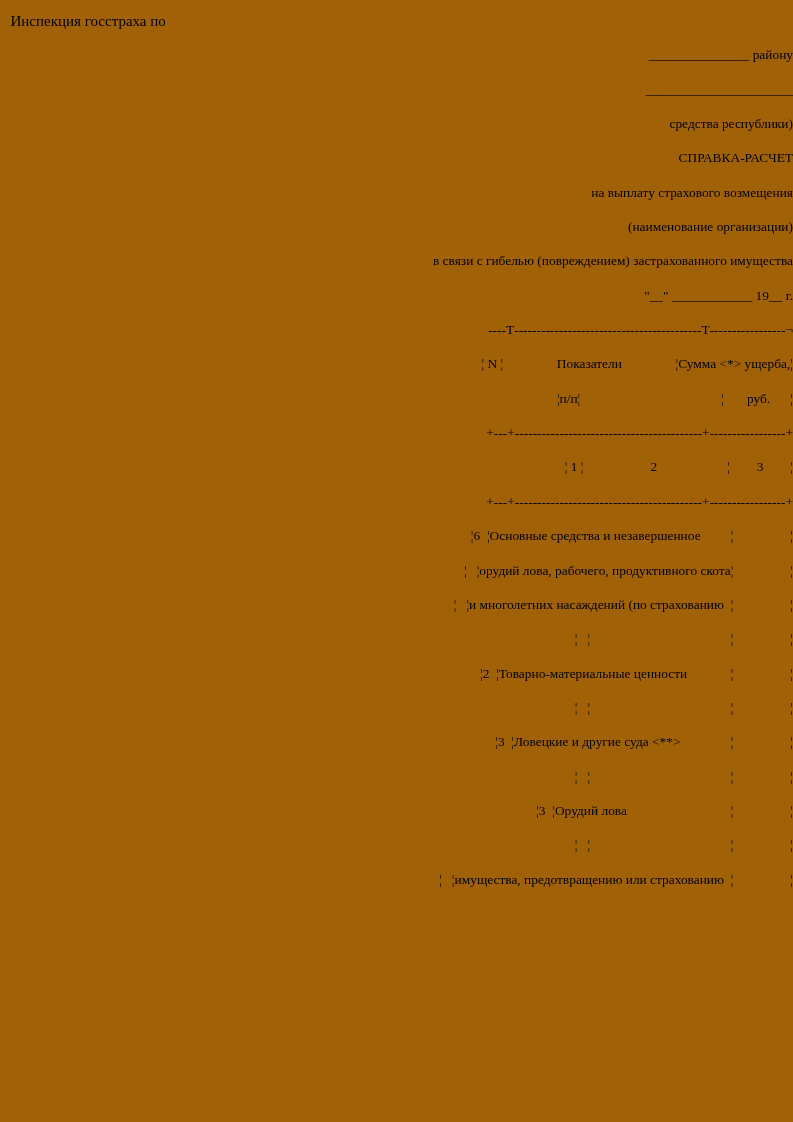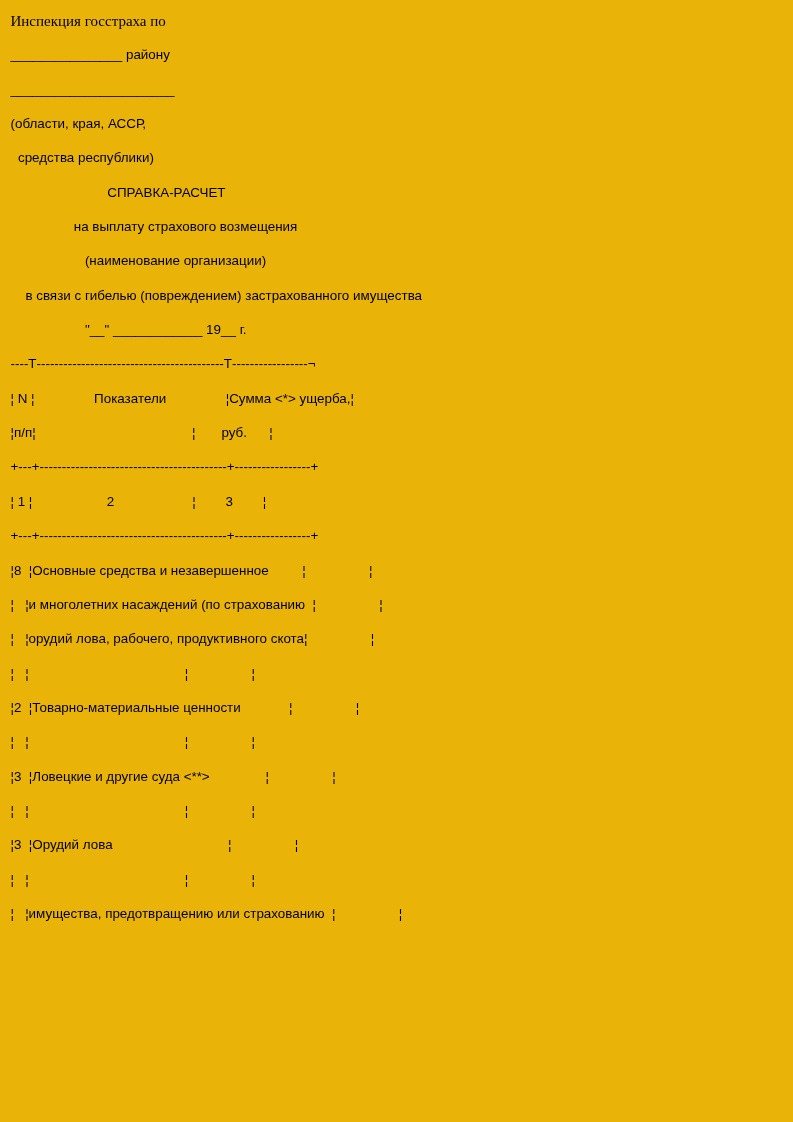--- a/index.html
+++ b/index.html
@@ -1,66 +1,66 @@
 <!DOCTYPE html>
 <html><head>
 <meta charset="utf-8">
 <style>
   html, body { margin: 0; padding: 0; }
   body { background: #ffffff; }
   .page {
     position: relative;
     width: 793px;
     height: 1122px;
-    background: #eab308;
+    background: #a16207;
     color: #000000;
     overflow: hidden;
   }
   .doc {
     padding: 4px 0 0 10.5px;
   }
   .line {
     white-space: pre;
     height: 34.35px;
     line-height: 34.35px;
     letter-spacing: 0;
   }
   .mono {
-    font-family: Liberation Sans, sans-serif;
+    font-family: Liberation Serif, serif;
     font-size: 13.4px;
+    text-align: right;
   }
   .serif {
     font-family: "Liberation Serif", "DejaVu Serif", serif;
     font-size: 15px;
   }
 </style>
 </head>
 <body>
 
 <div class="page">
   <div class="doc">
       <div class="line serif">Инспекция госстраха по</div>
       <div class="line mono">_______________ району</div>
       <div class="line mono">______________________</div>
-      <div class="line mono">(области, края, АССР,</div>
       <div class="line mono">  средства республики)</div>
       <div class="line mono">                          СПРАВКА-РАСЧЕТ</div>
       <div class="line mono">                 на выплату страхового возмещения</div>
       <div class="line mono">                    (наименование организации)</div>
       <div class="line mono">    в связи с гибелью (повреждением) застрахованного имущества</div>
       <div class="line mono">                    "__" ____________ 19__ г.</div>
       <div class="line mono">----Т------------------------------------------Т-----------------¬</div>
       <div class="line mono">¦ N ¦                Показатели                ¦Сумма &lt;*&gt; ущерба,¦</div>
       <div class="line mono">¦п/п¦                                          ¦       руб.      ¦</div>
       <div class="line mono">+---+------------------------------------------+-----------------+</div>
       <div class="line mono">¦ 1 ¦                    2                     ¦        3        ¦</div>
       <div class="line mono">+---+------------------------------------------+-----------------+</div>
-      <div class="line mono">¦8  ¦Основные средства и незавершенное         ¦                 ¦</div>
+      <div class="line mono">¦6  ¦Основные средства и незавершенное         ¦                 ¦</div>
+      <div class="line mono">¦   ¦орудий лова, рабочего, продуктивного скота¦                 ¦</div>
       <div class="line mono">¦   ¦и многолетних насаждений (по страхованию  ¦                 ¦</div>
-      <div class="line mono">¦   ¦орудий лова, рабочего, продуктивного скота¦                 ¦</div>
       <div class="line mono">¦   ¦                                          ¦                 ¦</div>
       <div class="line mono">¦2  ¦Товарно-материальные ценности             ¦                 ¦</div>
       <div class="line mono">¦   ¦                                          ¦                 ¦</div>
       <div class="line mono">¦3  ¦Ловецкие и другие суда &lt;**&gt;               ¦                 ¦</div>
       <div class="line mono">¦   ¦                                          ¦                 ¦</div>
       <div class="line mono">¦3  ¦Орудий лова                               ¦                 ¦</div>
       <div class="line mono">¦   ¦                                          ¦                 ¦</div>
       <div class="line mono">¦   ¦имущества, предотвращению или страхованию  ¦                 ¦</div>
     </div>
 </div>

